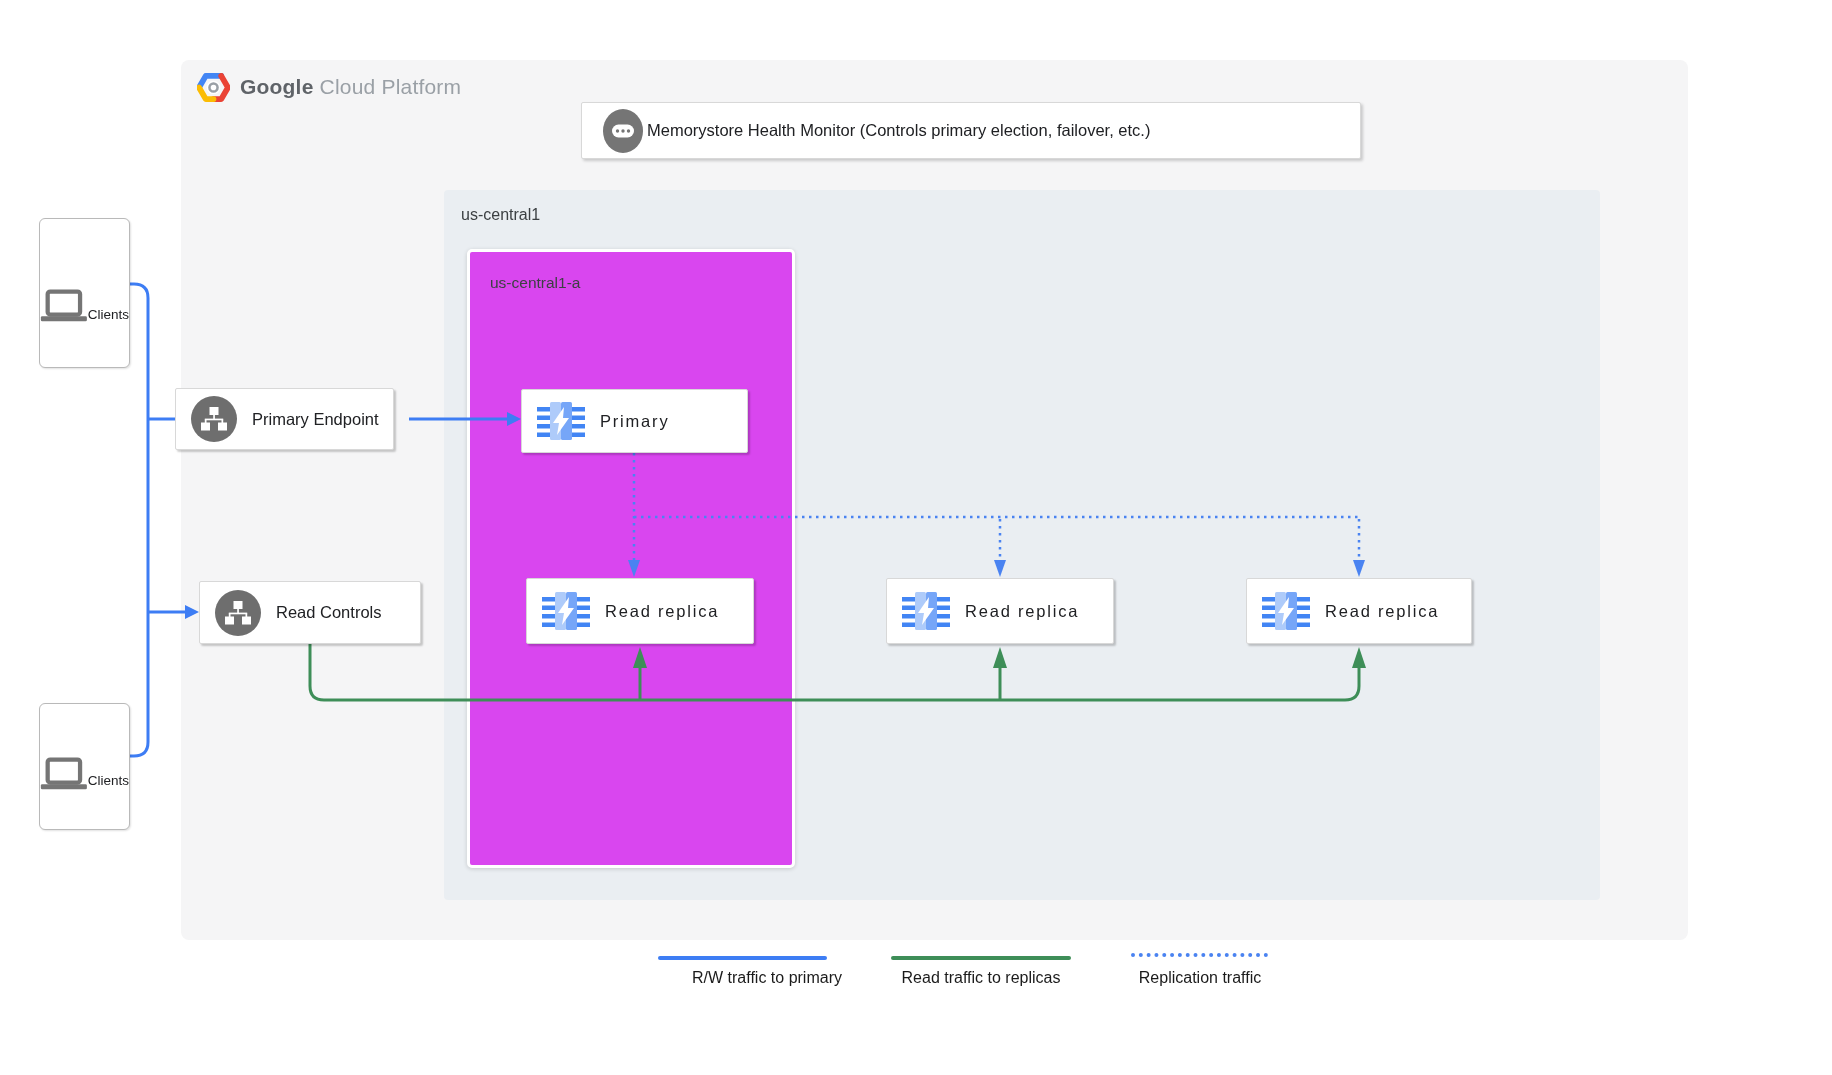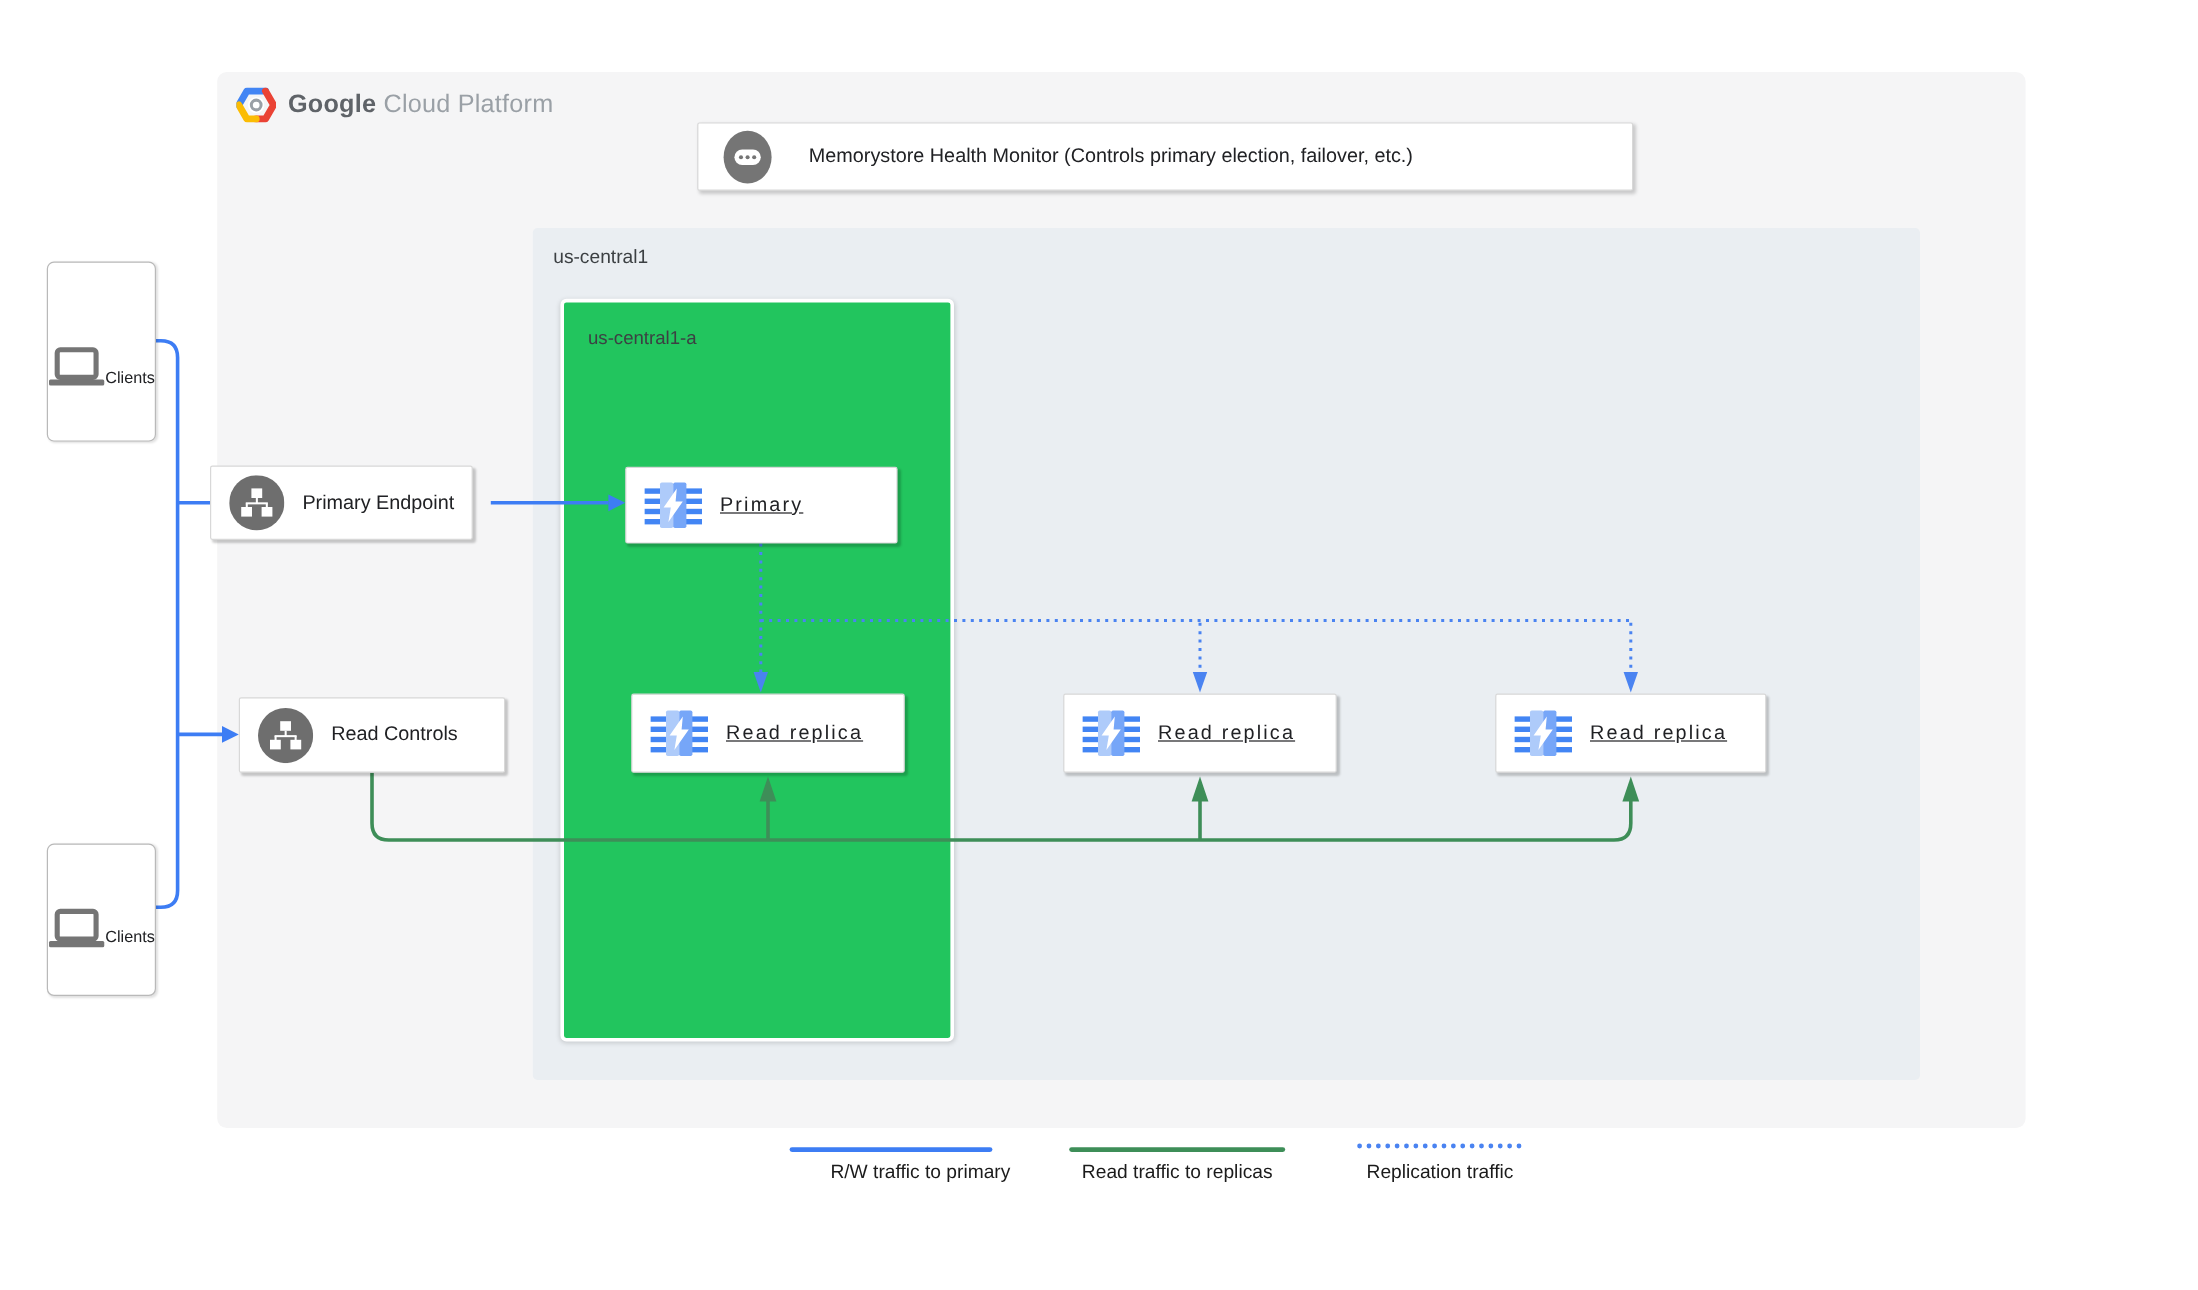--- a/index.html
+++ b/index.html
@@ -7,36 +7,36 @@
   .canvas{position:relative;width:1832px;height:1075px;background:#ffffff;}
   .abs{position:absolute;box-sizing:border-box;}
 
   .panel{left:181px;top:60px;width:1507px;height:880px;background:#f5f5f6;border-radius:8px;}
 
   .brand{left:197px;top:70px;height:34px;display:flex;align-items:center;gap:10px;}
   .brand-bold{font-size:21px;font-weight:700;color:#5f6368;letter-spacing:.2px;}
   .brand-light{font-size:21px;font-weight:400;color:#9aa0a6;margin-left:-4px;letter-spacing:.2px;}
 
   .monitor-box{left:581px;top:102px;width:780px;height:57px;background:#ffffff;border:1px solid #d8d8d8;border-radius:2px;
-    box-shadow:2px 2px 3px rgba(0,0,0,.18);display:flex;align-items:center;padding-left:20px;gap:30px;}
+    box-shadow:2px 2px 3px rgba(0,0,0,.18);display:flex;align-items:center;padding-left:20px;gap:3px;}
   .monitor-box span{font-size:16.5px;color:#202124;}
 
   .region{left:444px;top:190px;width:1156px;height:710px;background:#eaeef2;border-radius:4px;}
   .region-label{left:461px;top:206px;font-size:16px;color:#3c4043;}
 
-  .zone{border-radius:5px;background:#22c55e;}
+  .zone{border-radius:5px;background:#d946ef;}
   .zone-a{left:467px;top:249px;width:328px;height:619px;border:3px solid #ffffff;box-shadow:0 1px 4px rgba(0,0,0,.16);}
   .zone-b{left:840px;top:252px;width:322px;height:613px;}
   .zone-c{left:1200px;top:252px;width:322px;height:613px;}
   .zone-label{position:absolute;left:20px;top:22px;font-size:15.5px;color:#3c4043;}
 
   .node{background:#ffffff;border:1px solid #d8d8d8;border-radius:2px;box-shadow:2px 2px 2px rgba(0,0,0,.2);
     display:flex;align-items:center;padding-left:15px;gap:15px;}
   .node .lbl{font-size:16.5px;color:#202124;}
-  .mem .lbl{letter-spacing:1.8px;text-decoration:underline;}
+  .mem .lbl{letter-spacing:1.8px;}
   .n-primary-endpoint{left:175px;top:388px;width:219px;height:62px;}
   .n-read-endpoint{left:199px;top:581px;width:222px;height:63px;}
   .n-primary{left:521px;top:389px;width:227px;height:64px;}
   .n-replica-a{left:526px;top:578px;width:228px;height:66px;}
   .n-replica-b{left:886px;top:578px;width:228px;height:66px;}
   .n-replica-c{left:1246px;top:578px;width:226px;height:66px;}
 
   .clients{background:#ffffff;border:1px solid #b9b9b9;border-radius:6px;box-shadow:1px 1px 2px rgba(0,0,0,.12);
     display:flex;flex-direction:row;align-items:center;}
   .clients-top{left:39px;top:218px;width:91px;height:150px;padding-top:26px;}

